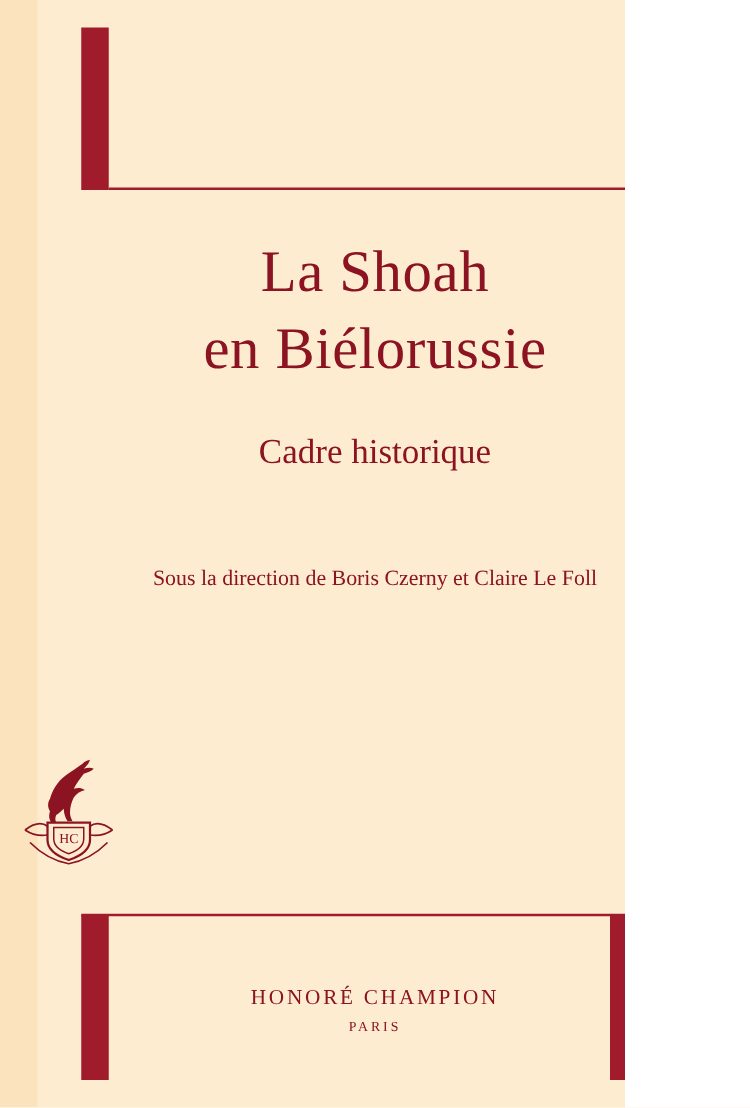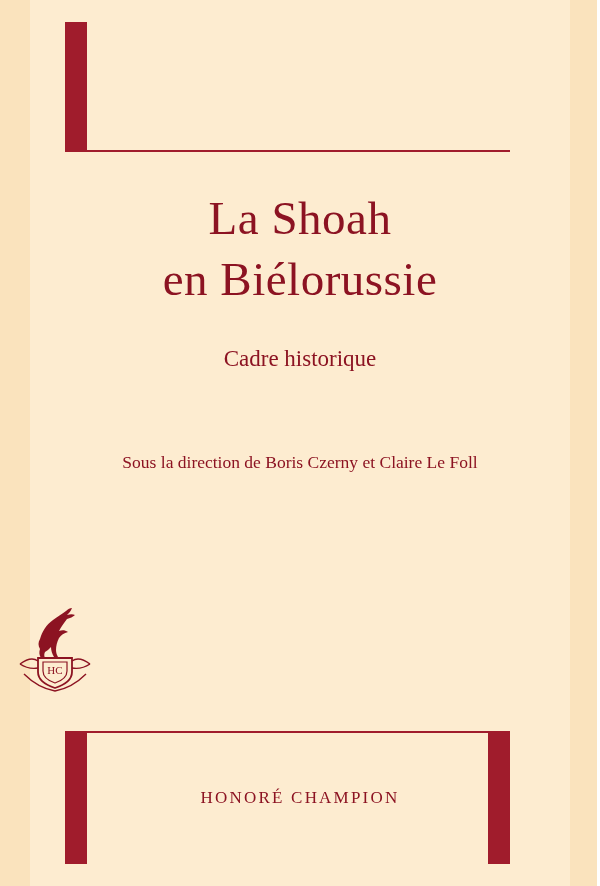--- a/index.html
+++ b/index.html
@@ -2,21 +2,21 @@
 <html><head>
 <meta charset="utf-8">
 <style>
   html, body {
     margin: 0;
     padding: 0;
     background: #ffffff;
   }
   .cover {
     position: relative;
-    width: 597px;
+    width: 500px;
     height: 886px;
     background: #fae3bd;
     overflow: hidden;
     font-family: "Liberation Serif", serif;
   }
   
   .inner-panel {
     position: absolute;
     left: 30px;
     top: 0px;
@@ -81,21 +81,21 @@
   }
   .subtitle-block {
     position: absolute;
     left: 60px;
     top: 342px;
     width: 480px;
     text-align: center;
     color: #8c1322;
   }
   .subtitle-line {
-    font-size: 23px;
+    font-size: 28px;
     line-height: 1.45;
     text-align: center;
   }
   .editors {
     position: absolute;
     left: 60px;
     top: 452px;
     width: 480px;
     text-align: center;
     color: #8c1322;
@@ -166,15 +166,16 @@
       <text x="55" y="82" text-anchor="middle" font-family="Liberation Serif, serif" font-size="11" fill="#8c1322">HC</text>
     </svg>
   </div>
 
   <div class="rule-bottom"></div>
   <div class="bar-left-bottom"></div>
   <div class="bar-right-bottom"></div>
 
   <div class="publisher">
     <div class="publisher-name">HONORÉ CHAMPION</div>
+    <div class="publisher-city">PARIS</div>
   </div>
 
 </div>
 
 </body></html>

